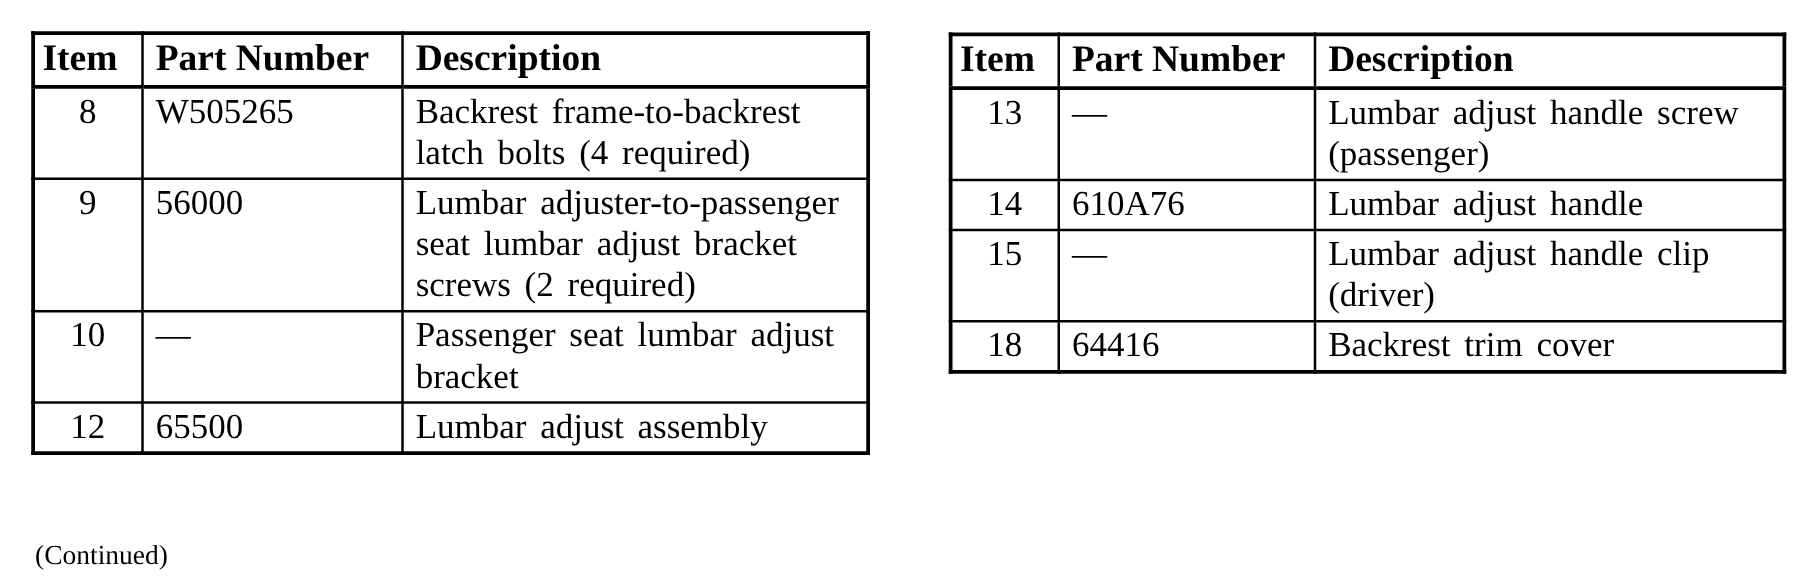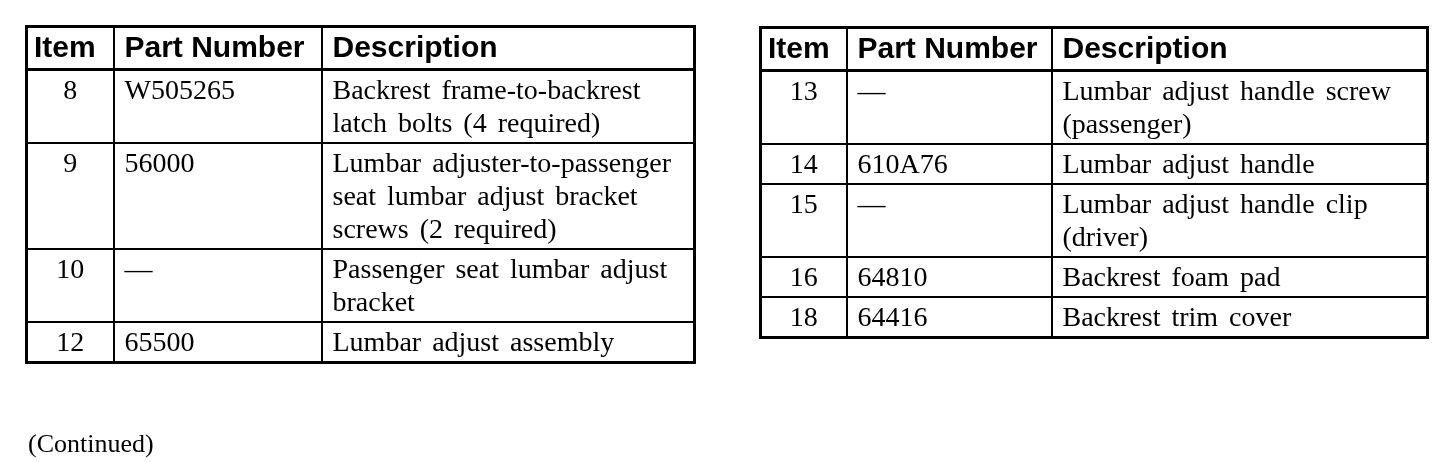--- a/index.html
+++ b/index.html
@@ -24,21 +24,21 @@
   #table-left  { left: 25px;  top: 25px; width: 668px; }
   #table-right { left: 759px; top: 26px; width: 667px; }
 
   .parts-table th,
   .parts-table td {
     border: 2px solid #000000;
     vertical-align: top;
     overflow: hidden;
   }
   .parts-table th {
-    font-family: Liberation Sans, sans-serif;
+    font-family: Liberation Serif, serif;
     font-weight: bold;
     font-size: 30px;
     line-height: 34px;
     text-align: left;
     padding: 2px 6px 4px 10px;
     border-bottom: 3px solid #000000;
     white-space: nowrap;
   }
   .parts-table th.col-item { padding-left: 6px; }
   .parts-table td {
@@ -51,21 +51,21 @@
   .parts-table td.item-cell {
     text-align: center;
     padding-left: 2px;
     padding-right: 2px;
   }
   #continued-note {
     position: absolute;
     left: 28px;
     top: 431px;
     font-family: "Liberation Serif", serif;
-    font-size: 26px;
+    font-size: 22px;
     line-height: 26px;
     color: #000000;
   }
 </style>
 </head>
 <body>
 
 <table id="table-left" class="parts-table">
   <colgroup>
     <col style="width:87px">
@@ -126,25 +126,20 @@
       <td class="item-cell">14</td>
       <td>610A76</td>
       <td>Lumbar adjust handle</td>
     </tr>
     <tr>
       <td class="item-cell">15</td>
       <td>—</td>
       <td>Lumbar adjust handle clip (driver)</td>
     </tr>
     <tr>
-      <td class="item-cell">16</td>
-      <td>64810</td>
-      <td>Backrest foam pad</td>
-    </tr>
-    <tr>
       <td class="item-cell">18</td>
       <td>64416</td>
       <td>Backrest trim cover</td>
     </tr>
   </tbody>
 </table>
 
 <div id="continued-note">(Continued)</div>
 
 </body></html>

